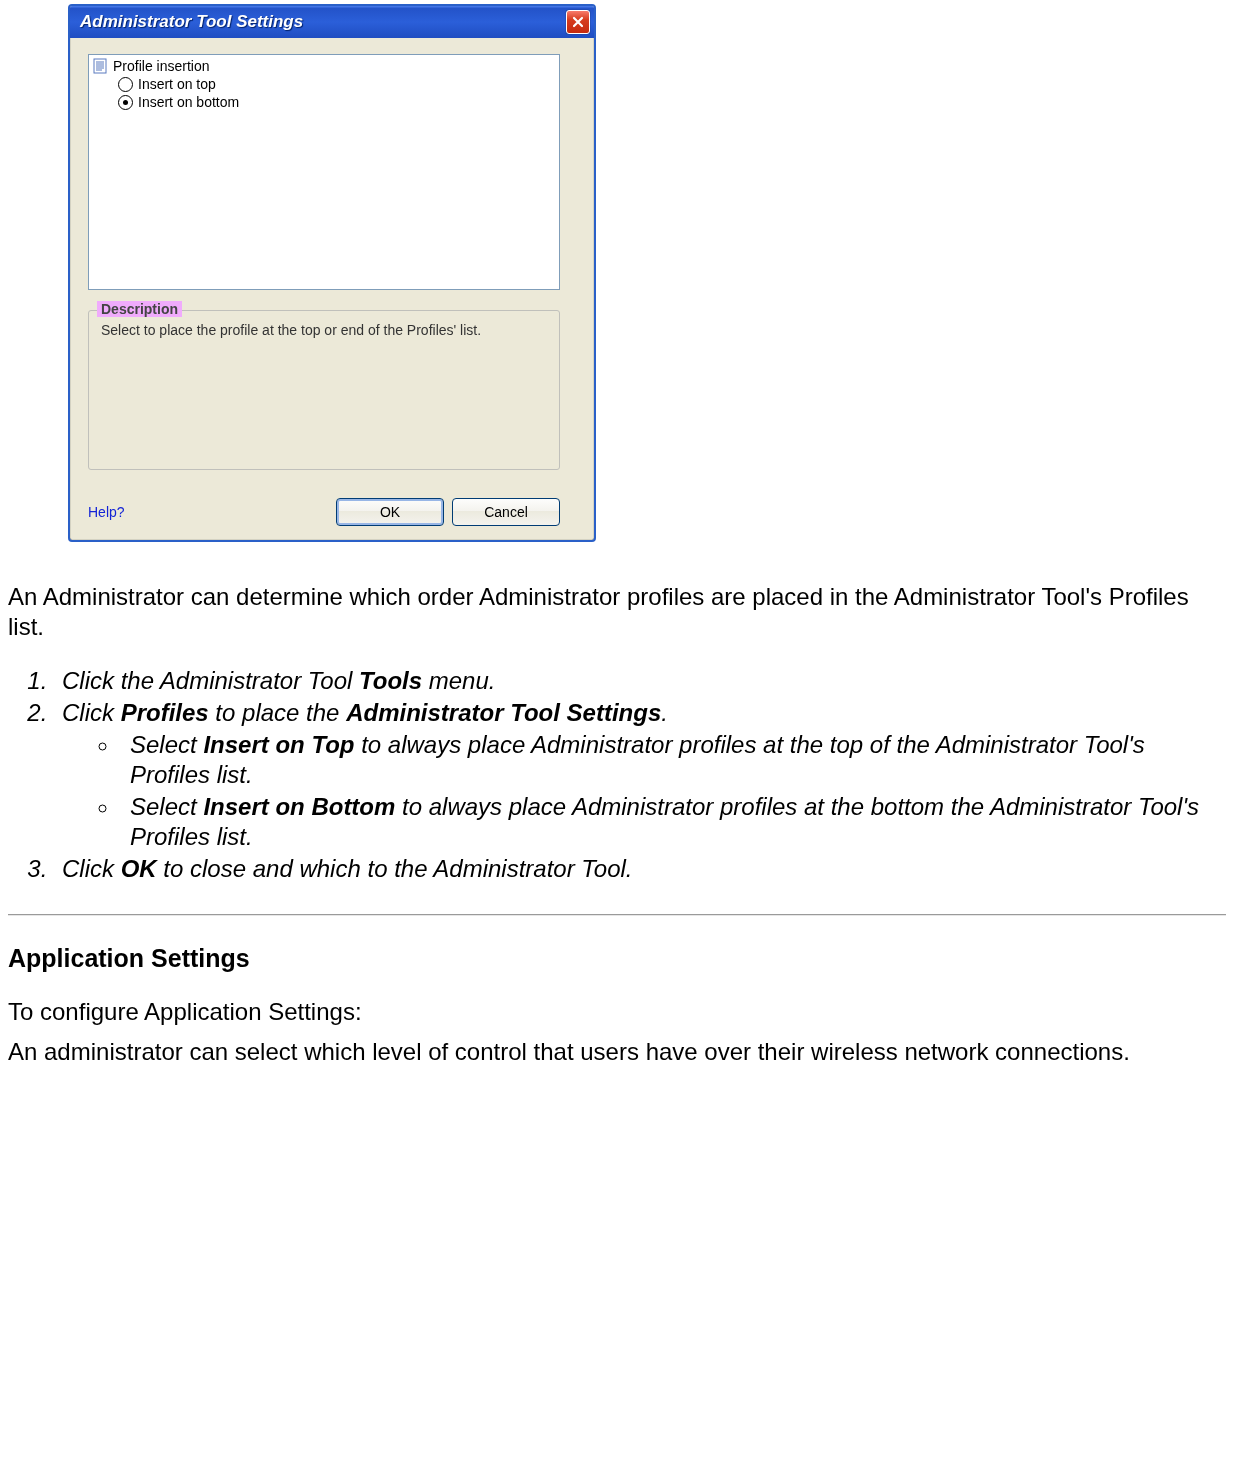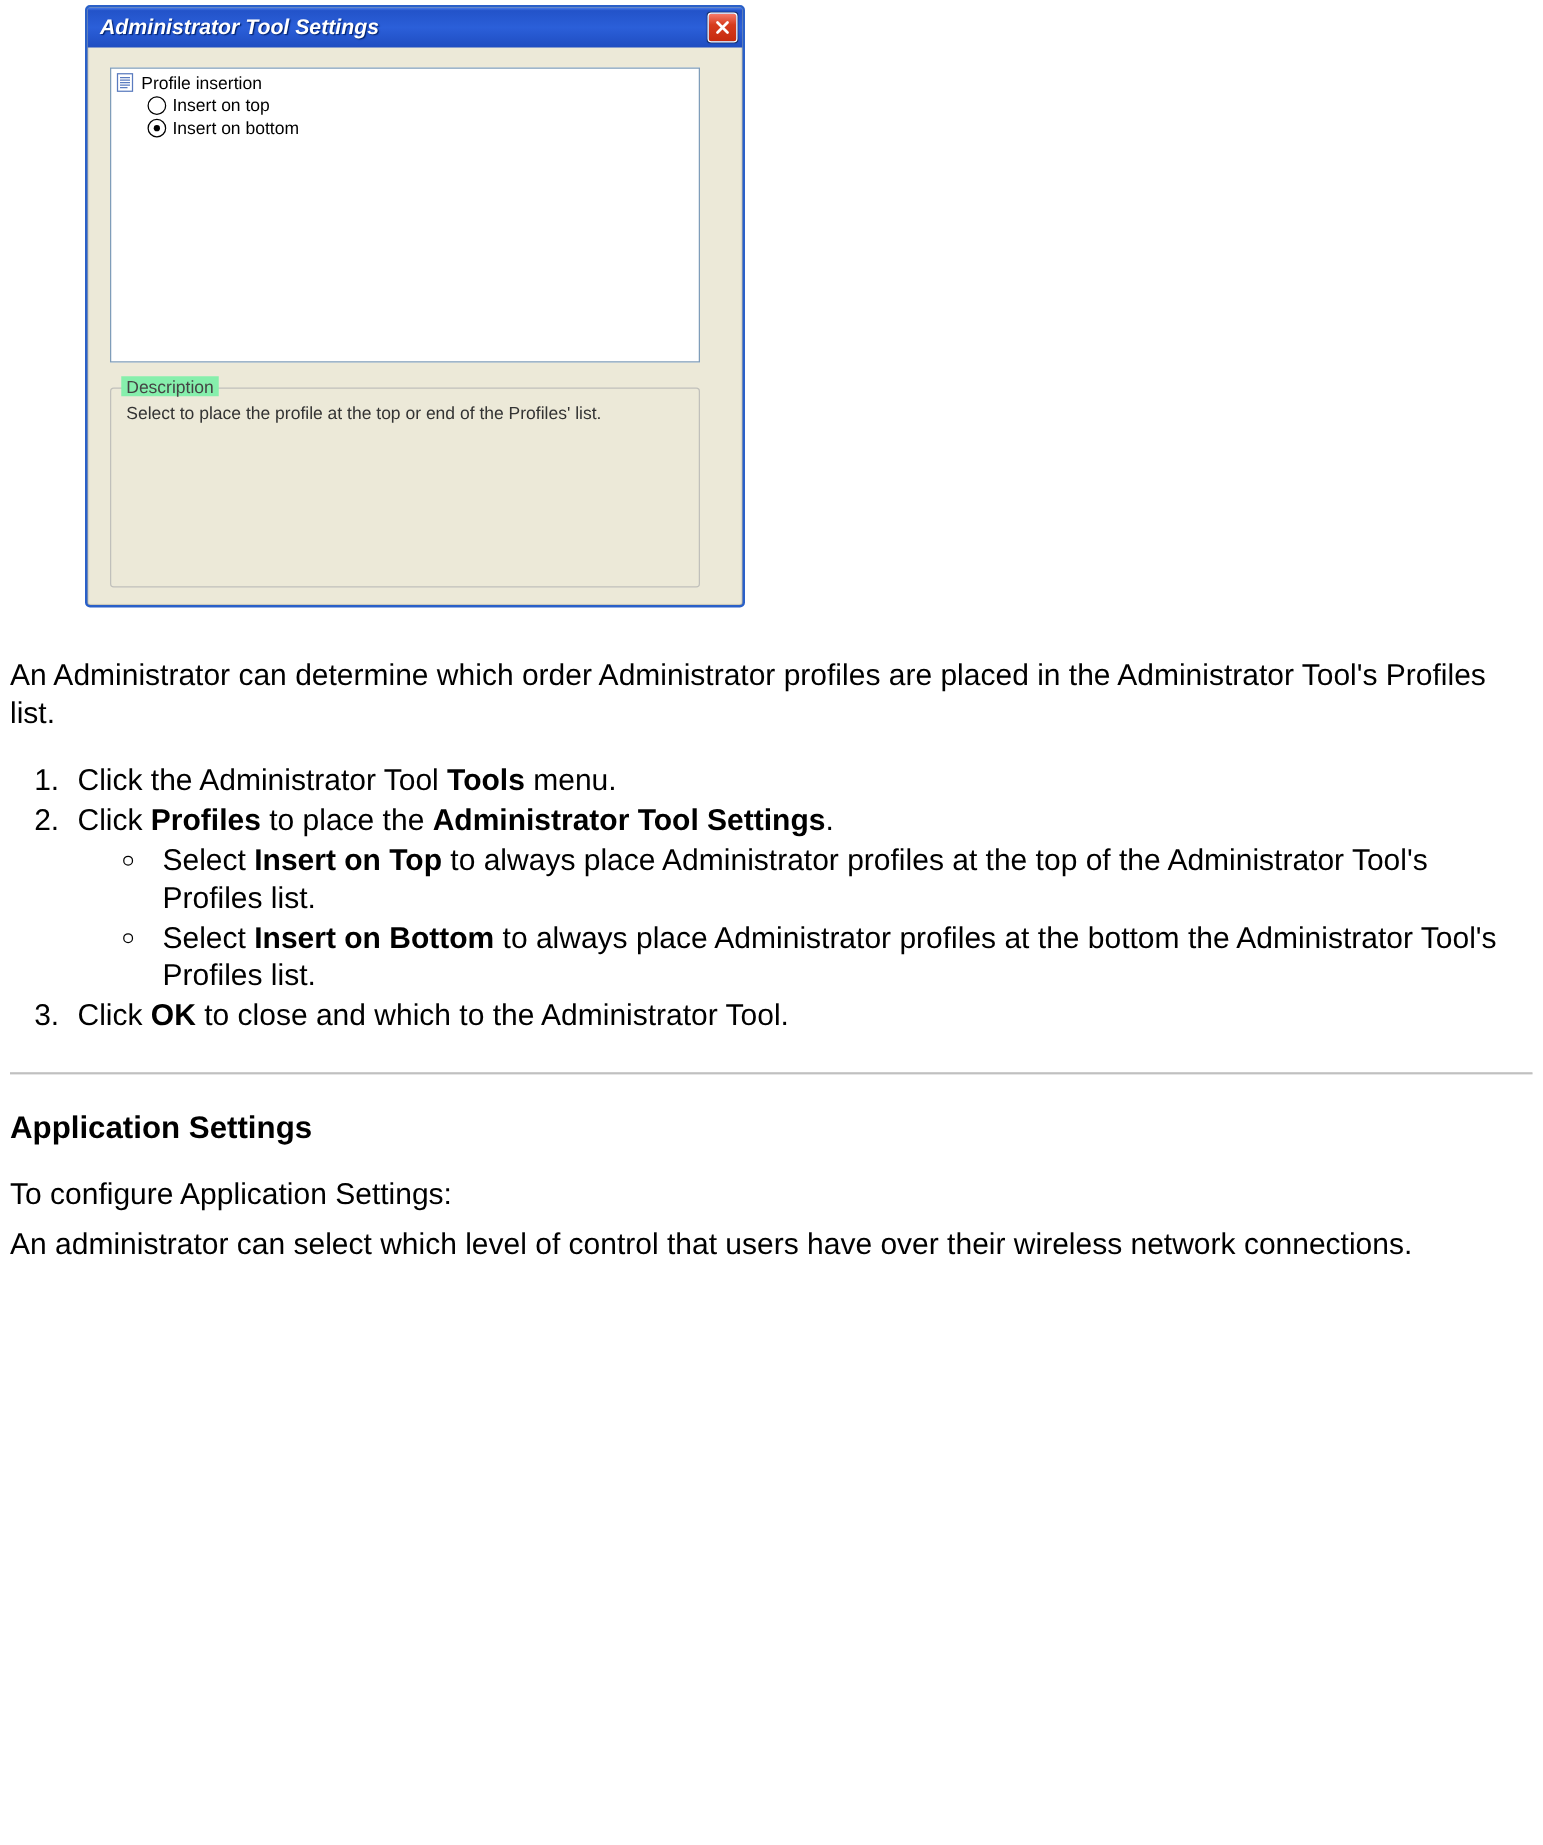--- a/index.html
+++ b/index.html
@@ -103,24 +103,25 @@
     border: 1px solid #c0c0bb;
     border-radius: 3px;
     padding: 10px 12px 10px 12px;
     position: relative;
     height: 138px;
   }
   .fieldset-legend {
     position: absolute;
     top: -10px;
     left: 8px;
-    background: #86efac;
+    background: #f0abfc;
     padding: 0 4px;
     font-size: 14px;
     color: #444;
+    font-weight: bold;
   }
   .desc-text {
     font-size: 14px;
     color: #333;
     line-height: 18px;
   }
   .dialog-footer {
     display: flex;
     align-items: center;
     justify-content: space-between;
@@ -157,20 +158,21 @@
     line-height: 1.25;
   }
   ol.main-list {
     margin: 0 0 0 46px;
     padding: 0;
     line-height: 1.25;
   }
   ol.main-list > li {
     padding-left: 8px;
     margin-bottom: 2px;
+    font-style: italic;
   }
   ul.sublist {
     list-style-type: circle;
     margin: 2px 0 2px 58px;
     padding: 0;
   }
   ul.sublist > li {
     padding-left: 10px;
     margin-bottom: 2px;
   }
@@ -228,20 +230,27 @@
               </span>
             <span>Insert on bottom</span>
           </div>
         </div>
 
         <div class="fieldset">
           <span class="fieldset-legend">Description</span>
           <div class="desc-text">Select to place the profile at the top or end of the Profiles' list.</div>
         </div>
 
+        <div class="dialog-footer">
+          <span class="help-link">Help?</span>
+          <span class="btn-row">
+            <span class="xp-btn default">OK</span>
+            <span class="xp-btn">Cancel</span>
+          </span>
+        </div>
 
       </div>
     </div>
   </div>
 
   <p class="para">An Administrator can determine which order Administrator profiles are placed in the Administrator Tool's Profiles list.</p>
 
   <ol class="main-list">
     <li>
       <span>Click the Administrator Tool </span><b>Tools</b><span> menu.</span>

